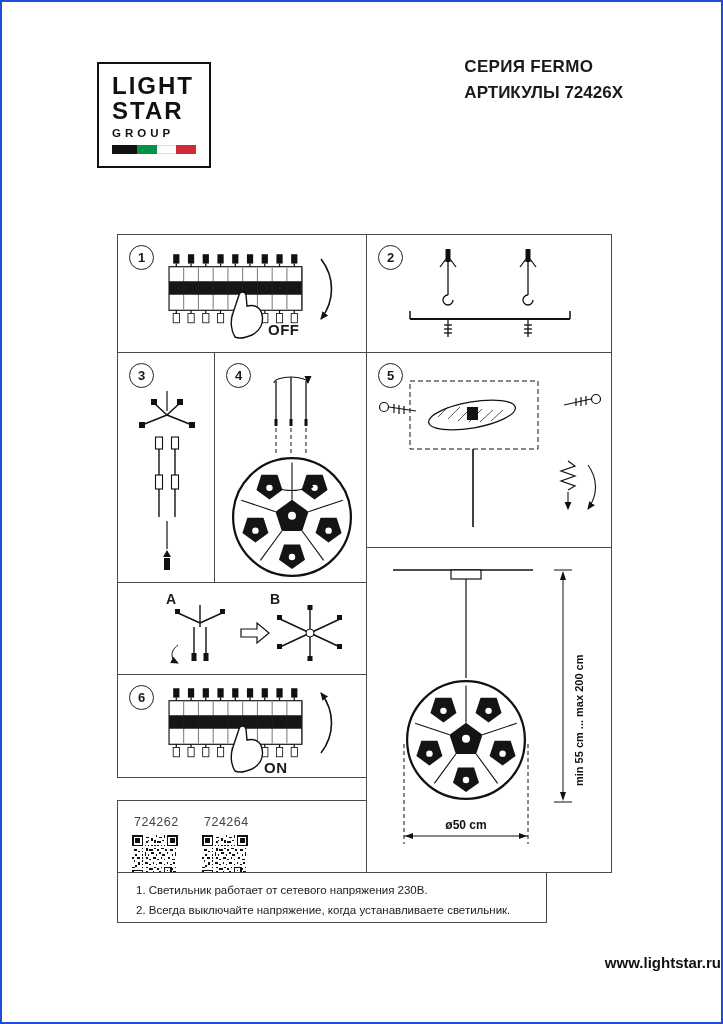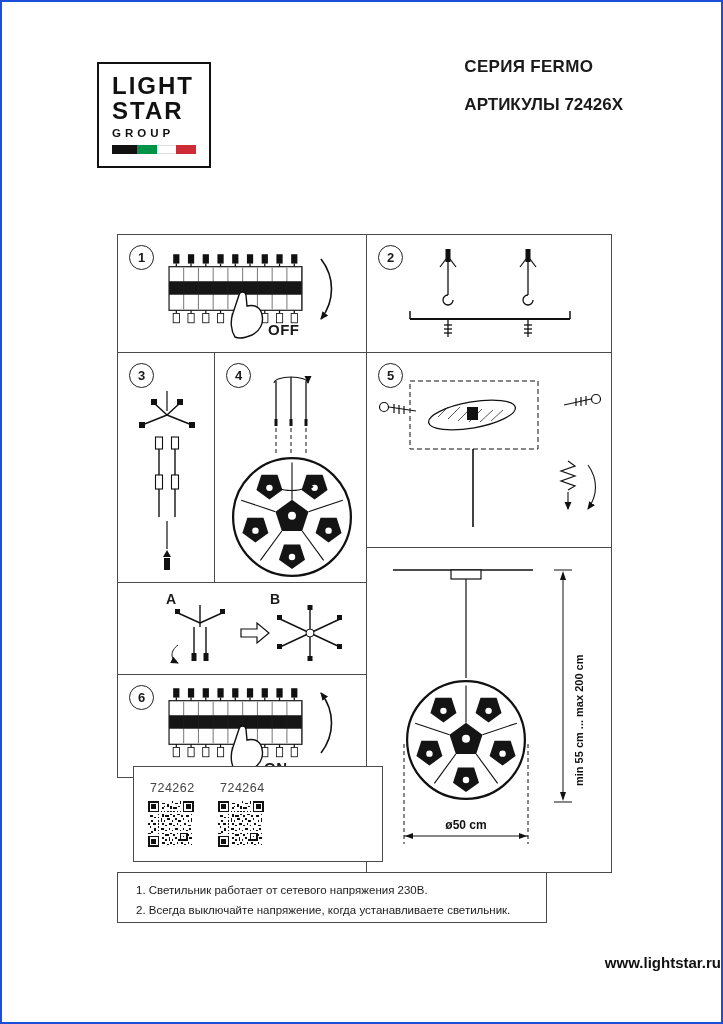--- a/index.html
+++ b/index.html
@@ -12,34 +12,34 @@
   .logo-word { font-size:24px; font-weight:bold; letter-spacing:2px; line-height:1.04; color:#111; }
   .logo-group { font-size:11.5px; font-weight:bold; letter-spacing:4px; margin-top:3px; color:#111; }
   .flag { display:flex; width:84px; height:9px; margin-top:6px; }
   .flag .b { width:30%; background:#111; }
   .flag .g { width:23%; background:#009246; }
   .flag .w { width:23%; background:#fff; border-top:1px solid #ddd; border-bottom:1px solid #ddd; }
   .flag .r { width:24%; background:#ce2b37; }
 
   .header-text { position:absolute; right:98px; top:55px; }
   .series { font-size:17px; font-weight:bold; letter-spacing:.3px; }
-  .articles { font-size:17px; font-weight:bold; margin-top:18px; }
+  .articles { font-size:17px; font-weight:bold; margin-top:6px; }
   .doc-title { font-size:19px; font-weight:bold; margin-top:29px; line-height:1.5; }
 
   
   .panel { position:absolute; border:1px solid #4a4a4a; background:#fff; }
   #p1   { left:115px; top:232px; width:250px; height:119px; }
   #p2   { left:364px; top:232px; width:246px; height:119px; }
   #p3   { left:115px; top:350px; width:98px;  height:231px; }
   #p4   { left:212px; top:350px; width:153px; height:231px; }
   #p5   { left:364px; top:350px; width:246px; height:196px; }
   #lamp { left:364px; top:545px; width:246px; height:326px; }
   #pab  { left:115px; top:580px; width:250px; height:93px; }
   #p6   { left:115px; top:672px; width:250px; height:104px; }
-  #pqr  { left:115px; top:764px; width:250px; height:96px;margin-left:16px; }
+  #pqr  { left:115px; top:798px; width:250px; height:96px; }
   #notes{ left:115px; top:870px; width:430px; height:51px; padding:8px 1px 0 18px; }
 
   .circle { position:absolute; top:10px; left:11px; width:25px; height:25px; border:1.5px solid #222;
             border-radius:50%; display:flex; align-items:center; justify-content:center;
             font-size:13px; font-weight:bold; background:#fff; z-index:2; }
   .ill { position:absolute; }
   .lbl { position:absolute; font-weight:bold; font-size:15px; letter-spacing:.5px; }
   .ab  { position:absolute; font-weight:bold; font-size:14px; }
 
   .art-num { position:absolute; font-size:12.5px; color:#444; letter-spacing:.5px; }

